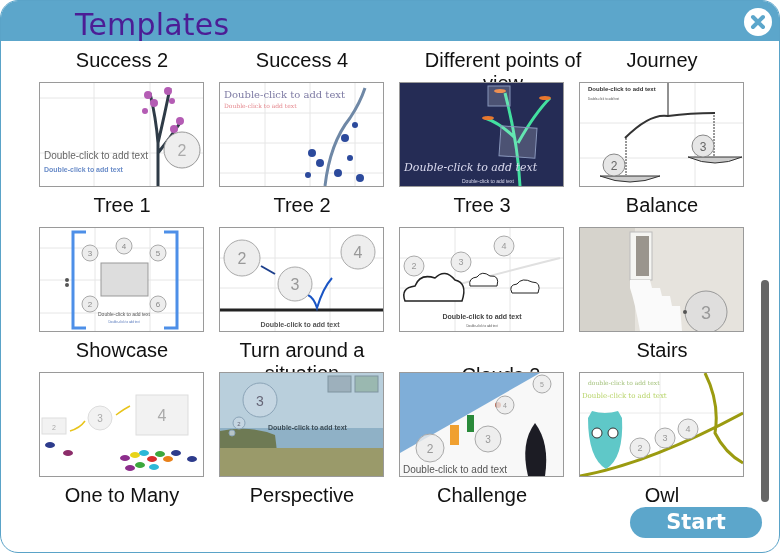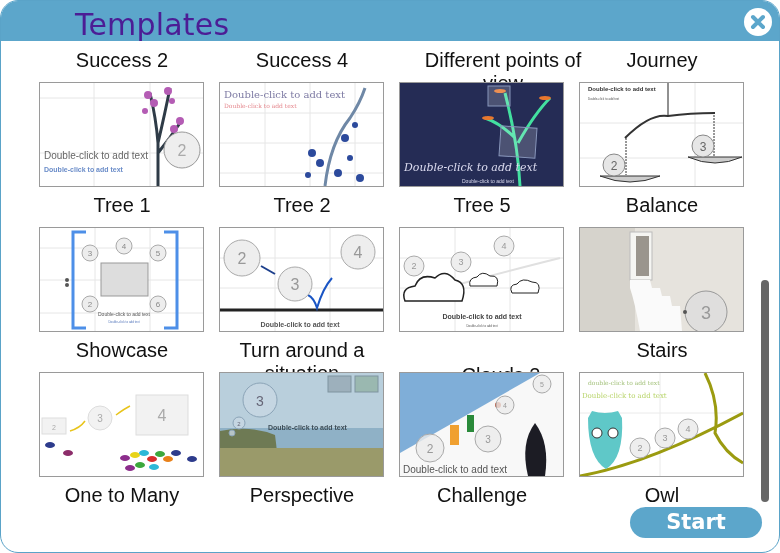--- a/index.html
+++ b/index.html
@@ -114,21 +114,21 @@
         <text x="34" y="87" font-size="12" fill="#666" text-anchor="middle">2</text>
       <circle cx="123" cy="63" r="11" fill="#e6e6e6" stroke="#888"></circle>
         <text x="123" y="68" font-size="12" fill="#666" text-anchor="middle">3</text>
       <text x="8" y="8" font-size="6" font-weight="bold" fill="#333" font-family="Liberation Sans, sans-serif">Double-click to add text</text>
       <text x="8" y="17" font-size="3" fill="#555" font-family="Liberation Sans, sans-serif">Double-click to add text</text>
     </svg>
   </div>
 
   <div class="label" style="left:21px;top:193px;">Tree 1</div>
   <div class="label" style="left:201px;top:193px;">Tree 2</div>
-  <div class="label" style="left:381px;top:193px;">Tree 5</div>
+  <div class="label" style="left:381px;top:193px;">Tree 3</div>
   <div class="label" style="left:561px;top:193px;">Balance</div>
 
   <div class="thumb" style="left:38px;top:226px;">
     <svg width="163" height="103" viewBox="0 0 163 103">
       <g stroke="#e6e6e6" stroke-width="1">
           <line x1="0" y1="20" x2="163" y2="20"></line>
           <line x1="0" y1="52" x2="163" y2="52"></line>
           <line x1="0" y1="85" x2="163" y2="85"></line>
           <line x1="55" y1="0" x2="55" y2="103"></line>
           <line x1="110" y1="0" x2="110" y2="103"></line>

